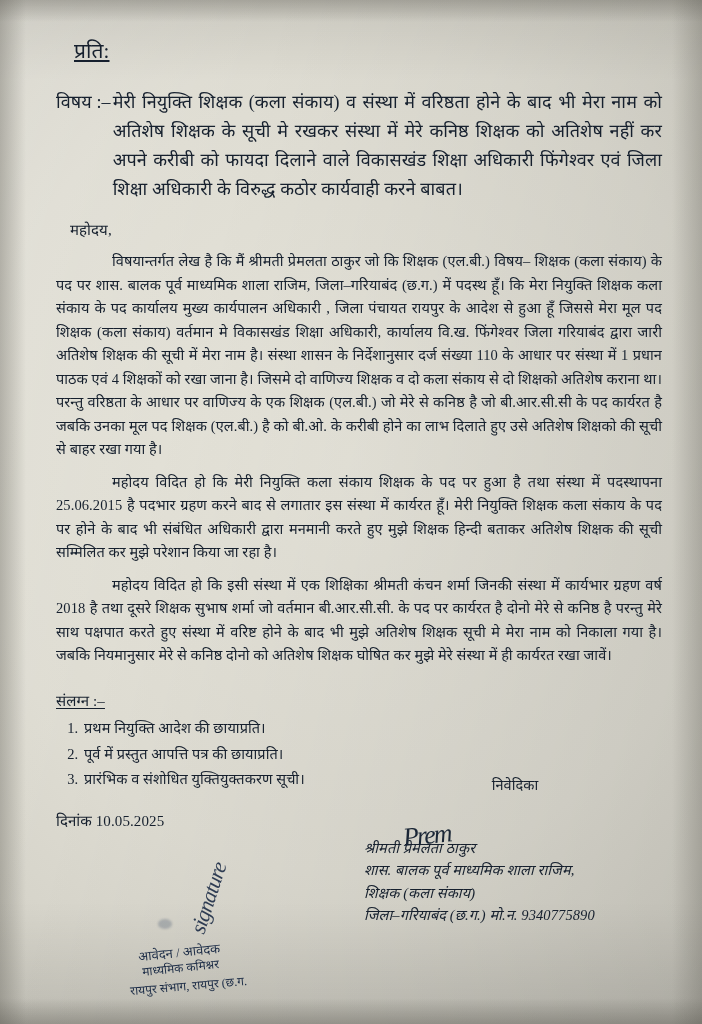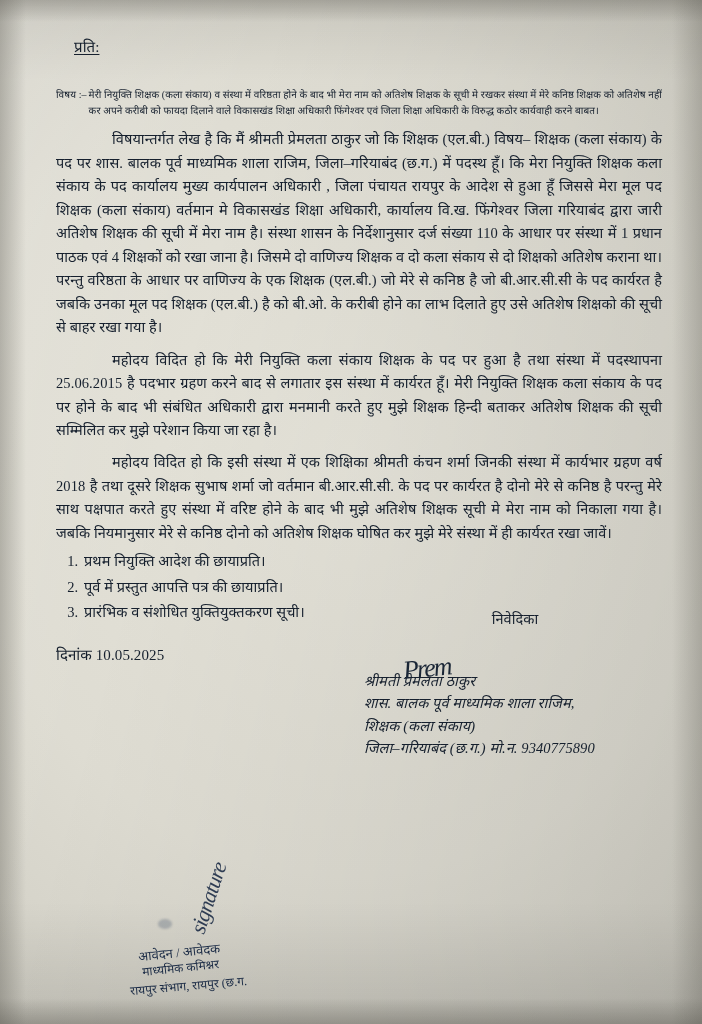--- a/index.html
+++ b/index.html
@@ -70,37 +70,37 @@
   }
 
   .hw {
     font-family: "Liberation Serif", serif;
     color: #16202e;
     line-height: 1.52;
     letter-spacing: 0.1px;
   }
 
   .to-line {
-    font-size: 15px;
+    font-size: 21px;
     margin-left: 18px;
     margin-bottom: 4px;
     text-decoration: underline;
     text-underline-offset: 2px;
   }
   .addressee {
     margin-left: 78px;
     font-size: 16px;
     line-height: 1.55;
   }
   .addressee .l2 { margin-top: 1px; }
 
   .subject-block {
     display: flex;
-    margin-top: 28px;
-    font-size: 10px;
+    margin-top: 20px;
+    font-size: 18px;
     line-height: 1.62;
   }
   .subject-label {
     white-space: nowrap;
     padding-right: 2px;
   }
   .subject-text {
     flex: 1;
     text-align: justify;
   }
@@ -235,25 +235,27 @@
   <div class="content hw">
 
     <div class="to-line">प्रति:</div>
 
 
     <div class="subject-block">
       <div class="subject-label">विषय :–</div>
       <div class="subject-text">मेरी नियुक्ति शिक्षक (कला संकाय) व संस्था में वरिष्ठता होने के बाद भी मेरा नाम को अतिशेष शिक्षक के सूची मे रखकर संस्था में मेरे कनिष्ठ शिक्षक को अतिशेष नहीं कर अपने करीबी को फायदा दिलाने वाले विकासखंड शिक्षा अधिकारी फिंगेश्वर एवं जिला शिक्षा अधिकारी के विरुद्ध कठोर कार्यवाही करने बाबत।</div>
     </div>
 
+    <div class="salutation">महोदय,</div>
 
     <p class="para">विषयान्तर्गत लेख है कि मैं श्रीमती प्रेमलता ठाकुर जो कि शिक्षक (एल.बी.) विषय– शिक्षक (कला संकाय) के पद पर शास. बालक पूर्व माध्यमिक शाला राजिम, जिला–गरियाबंद (छ.ग.) में पदस्थ हूँ। कि मेरा नियुक्ति शिक्षक कला संकाय के पद कार्यालय मुख्य कार्यपालन अधिकारी , जिला पंचायत रायपुर के आदेश से हुआ हूँ जिससे मेरा मूल पद शिक्षक (कला संकाय) वर्तमान मे विकासखंड शिक्षा अधिकारी, कार्यालय वि.ख. फिंगेश्वर जिला गरियाबंद द्वारा जारी अतिशेष शिक्षक की सूची में मेरा नाम है। संस्था शासन के निर्देशानुसार दर्ज संख्या 110 के आधार पर संस्था में 1 प्रधान पाठक एवं 4 शिक्षकों को रखा जाना है। जिसमे दो वाणिज्य शिक्षक व दो कला संकाय से दो शिक्षको अतिशेष कराना था। परन्तु वरिष्ठता के आधार पर वाणिज्य के एक शिक्षक (एल.बी.) जो मेरे से कनिष्ठ है जो बी.आर.सी.सी के पद कार्यरत है जबकि उनका मूल पद शिक्षक (एल.बी.) है को बी.ओ. के करीबी होने का लाभ दिलाते हुए उसे अतिशेष शिक्षको की सूची से बाहर रखा गया है।</p>
     <p class="para">महोदय विदित हो कि मेरी नियुक्ति कला संकाय शिक्षक के पद पर हुआ है तथा संस्था में पदस्थापना 25.06.2015 है पदभार ग्रहण करने बाद से लगातार इस संस्था में कार्यरत हूँ। मेरी नियुक्ति शिक्षक कला संकाय के पद पर होने के बाद भी संबंधित अधिकारी द्वारा मनमानी करते हुए मुझे शिक्षक हिन्दी बताकर अतिशेष शिक्षक की सूची सम्मिलित कर मुझे परेशान किया जा रहा है।</p>
     <p class="para">महोदय विदित हो कि इसी संस्था में एक शिक्षिका श्रीमती कंचन शर्मा जिनकी संस्था में कार्यभार ग्रहण वर्ष 2018 है तथा दूसरे शिक्षक सुभाष शर्मा जो वर्तमान बी.आर.सी.सी. के पद पर कार्यरत है दोनो मेरे से कनिष्ठ है परन्तु मेरे साथ पक्षपात करते हुए संस्था में वरिष्ट होने के बाद भी मुझे अतिशेष शिक्षक सूची मे मेरा नाम को निकाला गया है। जबकि नियमानुसार मेरे से कनिष्ठ दोनो को अतिशेष शिक्षक घोषित कर मुझे मेरे संस्था में ही कार्यरत रखा जावें।</p>
 
+    <div class="enclosure-title">संलग्न :–</div>
     <ol class="enclosures">
       <li>प्रथम नियुक्ति आदेश की छायाप्रति।</li>
       <li>पूर्व में प्रस्तुत आपत्ति पत्र की छायाप्रति।</li>
       <li>प्रारंभिक व संशोधित युक्तियुक्तकरण सूची।</li>
     </ol>
 
     <div class="footer">
       <div class="date-line">
         <span>दिनांक</span>
         <span>10.05.2025</span>

